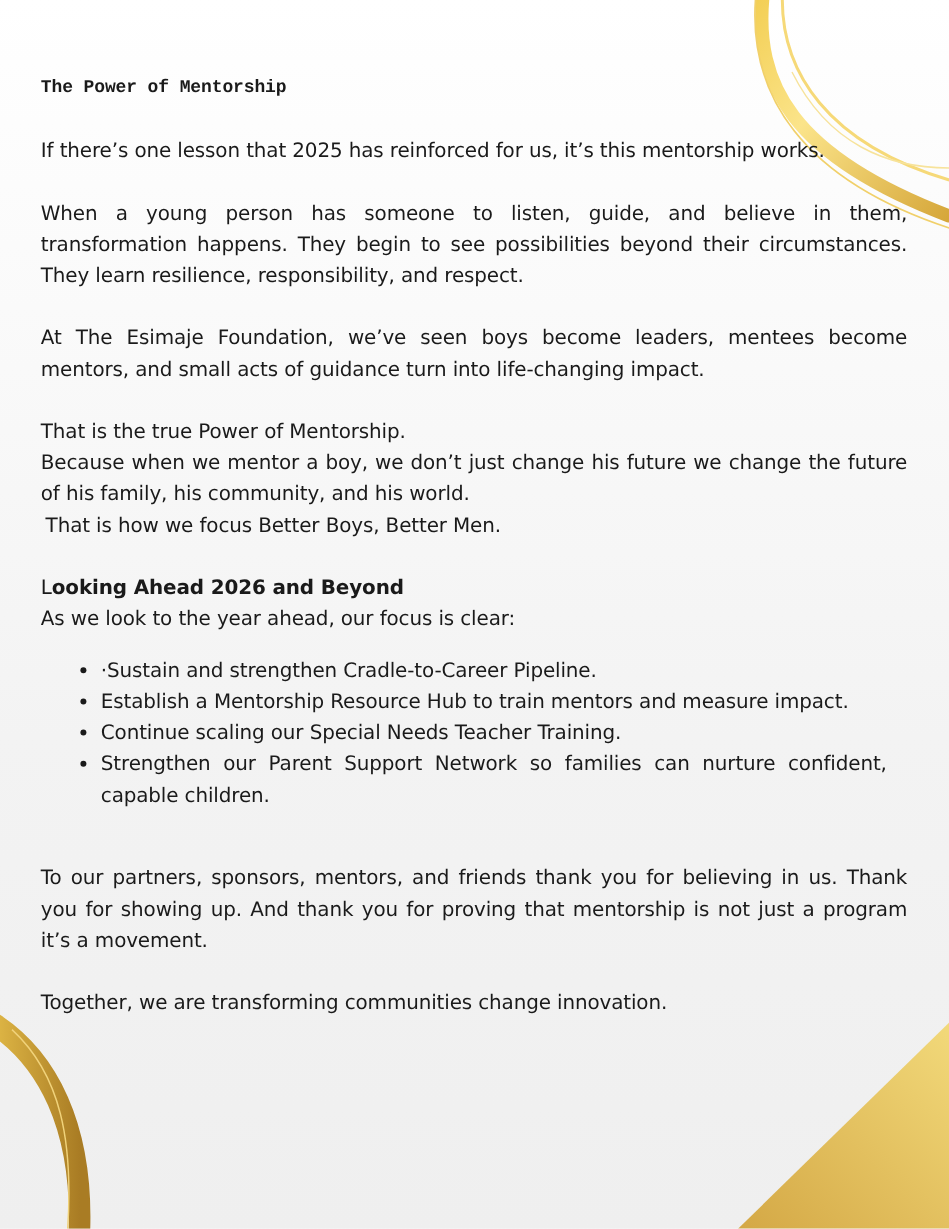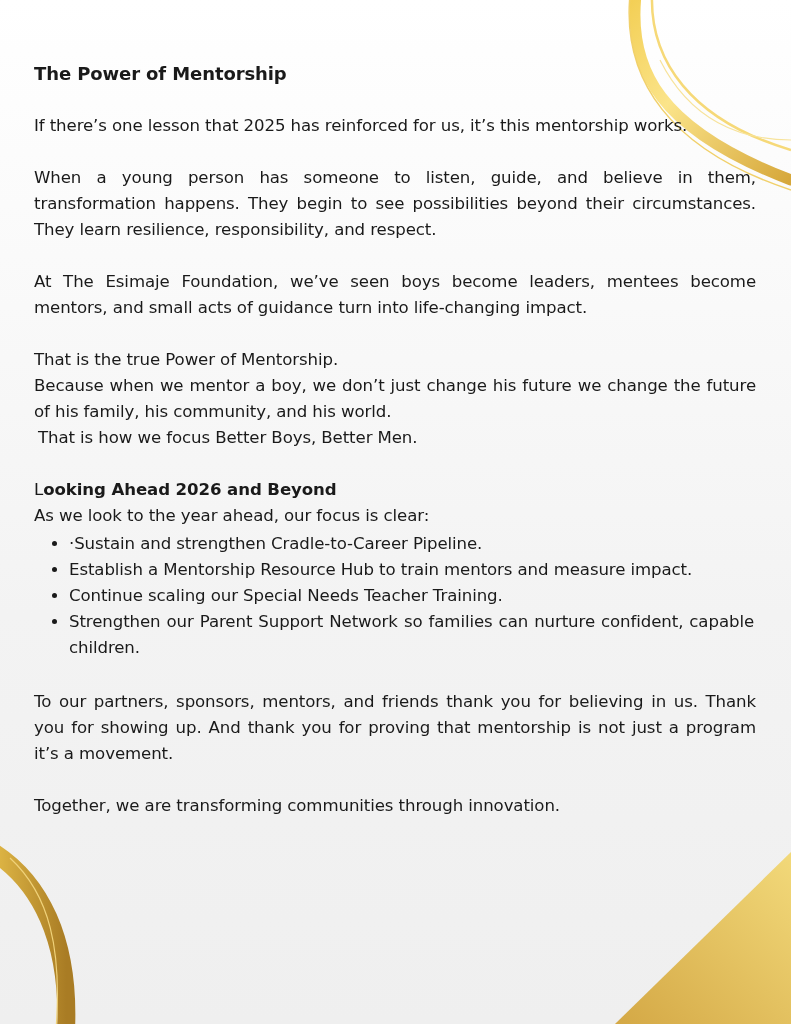--- a/index.html
+++ b/index.html
@@ -9,22 +9,22 @@
       font-family: "DejaVu Sans", "Liberation Sans", sans-serif;
       color: #1a1a1a;
     }
     .deco { position: absolute; pointer-events: none; z-index: 0; }
     .content {
       position: absolute; left: 34px; top: 61px; width: 722px; z-index: 1;
       font-size: 16.6px; line-height: 26px; letter-spacing: -0.1px;
     }
     .content p { margin: 0; text-align: justify; }
     .gap { height: 26px; }
-    .title { font-weight: bold; font-size: 18px; }
-    ul.focus { margin: 2px; padding-left: 33px; }
+    .title { font-weight: bold; font-size: 15px; font-family: Liberation Mono, monospace; }
+    ul.focus { margin: 17px; padding-left: 33px; }
     ul.focus li { text-align: justify; line-height: 26px; }
     .indent { padding-left: 4px; }
   </style>
 </head>
 <body>
 
 <svg class="deco" style="left:600px; top:0;" width="191" height="200" viewBox="600 0 191 200">
   <defs>
     <linearGradient id="gt" x1="0" y1="0" x2="1" y2="1">
       <stop offset="0" stop-color="#f3cf55"></stop>
@@ -78,15 +78,15 @@
   <ul class="focus">
     <li>·Sustain and strengthen Cradle-to-Career Pipeline.</li>
     <li>Establish a Mentorship Resource Hub to train mentors and measure impact.</li>
     <li>Continue scaling our Special Needs Teacher Training.</li>
     <li>Strengthen our Parent Support Network so families can nurture confident, capable children.</li>
   </ul>
   <div class="gap"></div>
 
   <p>To our partners, sponsors, mentors, and friends thank you for believing in us. Thank you for showing up. And thank you for proving that mentorship is not just a program it’s a movement.</p>
   <div class="gap"></div>
-  <p>Together, we are transforming communities through innovation.</p>
+  <p>Together, we are transforming communities change innovation.</p>
   <div class="gap"></div>
 </main>
 
 </body></html>

